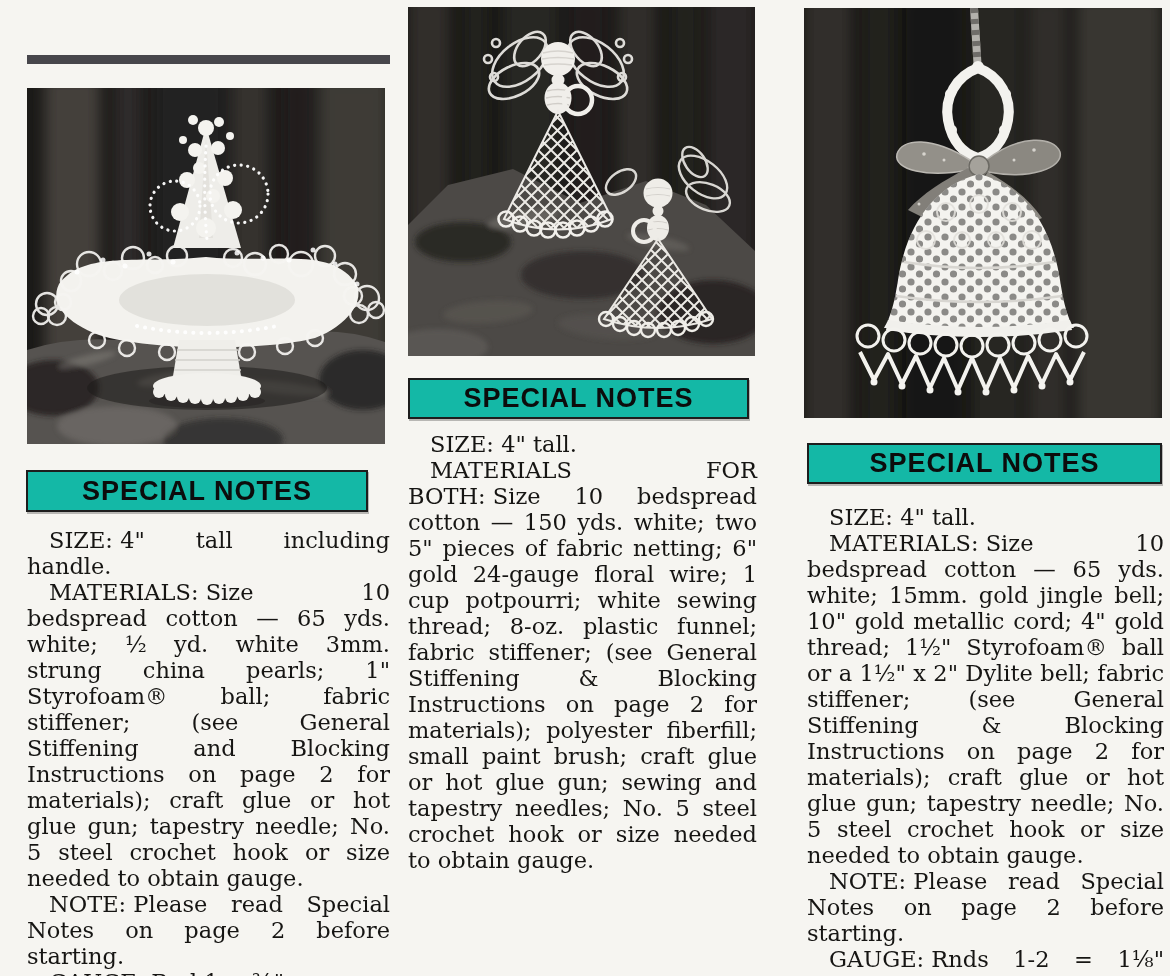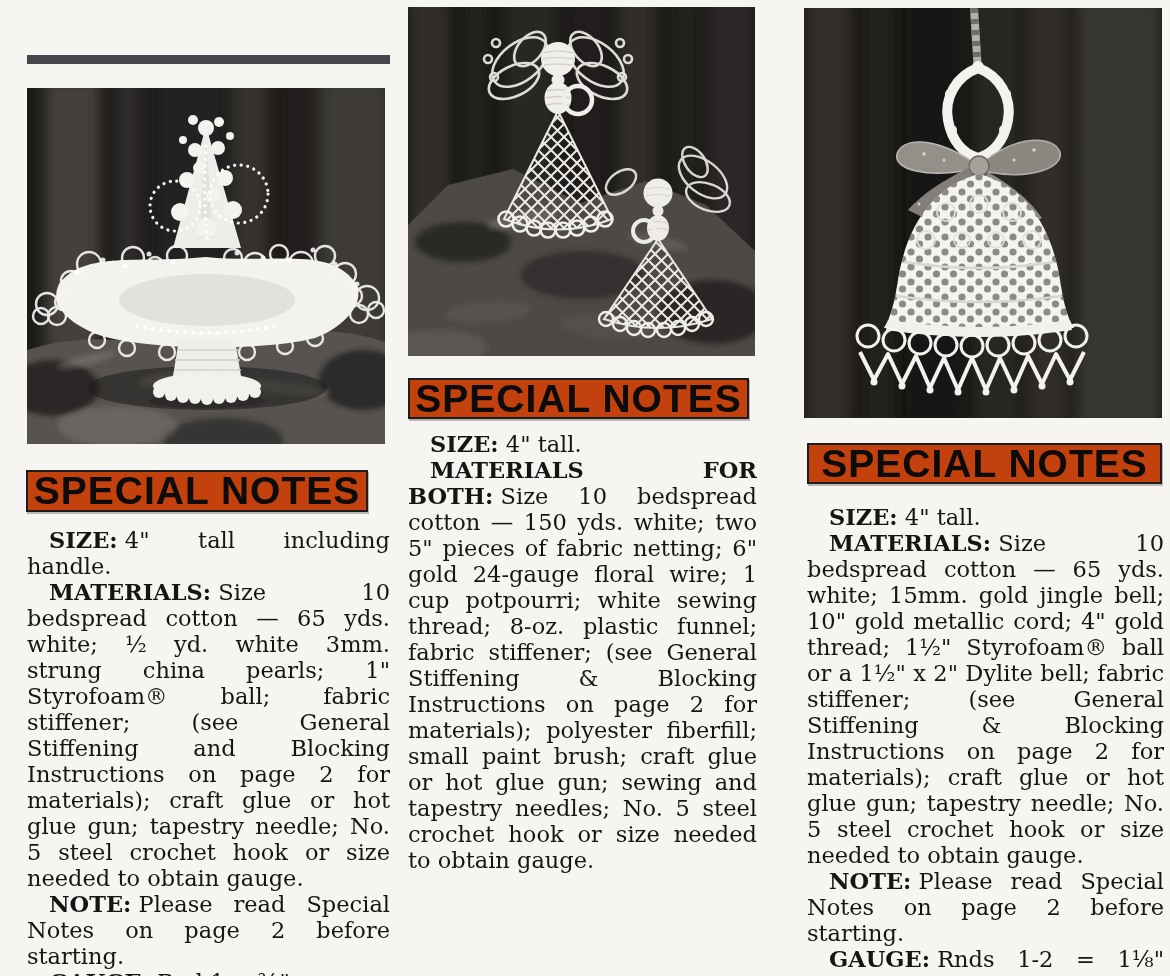--- a/index.html
+++ b/index.html
@@ -1,27 +1,27 @@
 <!DOCTYPE html>
 <html><head>
 <meta charset="utf-8">
 <style>
   html,body{margin:0;padding:0;background:#e9e8e5;}
   #page{position:relative;width:1170px;height:976px;background:#f6f5f1;overflow:hidden;
         font-family:"DejaVu Serif",serif;}
   .rule{position:absolute;left:27px;top:55px;width:363px;height:9px;background:#47464b;}
   .photo{position:absolute;display:block;}
-  .snheader{position:absolute;box-sizing:border-box;background:#c2410c;border:2px solid #1d1d1d;
-        color:#0c0c0c;font-family:"Liberation Sans",sans-serif;font-weight:bold;font-size:39px;
+  .snheader{position:absolute;box-sizing:border-box;background:#14b8a6;border:2px solid #1d1d1d;
+        color:#0c0c0c;font-family:"Liberation Sans",sans-serif;font-weight:bold;font-size:27px;
         letter-spacing:1px;display:flex;align-items:center;justify-content:center;
         box-shadow:1px 2px 0 rgba(0,0,0,0.25);}
   .textcol{position:absolute;color:#161513;font-size:22.5px;line-height:26px;text-align:justify;
         text-justify:inter-word;}
   .textcol p{margin:0;text-indent:22px;}
-  .lbl{font-weight:bold;}
+  .lbl{font-weight:normal;}
   .txt{margin-left:0.32em;}
 </style>
 </head>
 <body>
 
 <div id="page">
 
   <div class="rule"></div>
 
   <svg class="photo" style="left:27px;top:88px" width="358" height="356" viewBox="0 0 358 356" role="img" aria-label="white crocheted lace basket with strung pearls on gray satin fabric against dark curtains">

